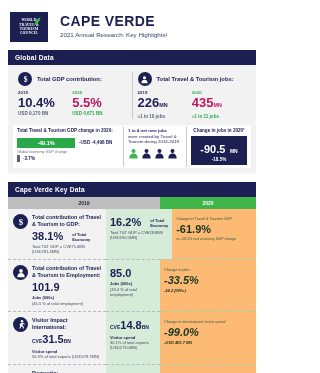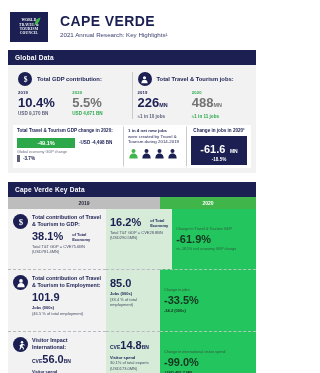--- a/index.html
+++ b/index.html
@@ -58,21 +58,21 @@
     display: flex; align-items: center; justify-content: center;
     color: #fff; flex: 0 0 auto;
   }
   .ghead-label { font-size: 5.8px; font-weight: 700; color: #1b1f52; }
 
   .yearpair { display: flex; }
   .ycol { flex: 1 1 0; }
   .yr { font-size: 4.2px; font-weight: 700; color: #1b1f52; letter-spacing: .2px; }
   .yr.g { color: #2aa84a; }
   .bignum { font-size: 13px; font-weight: 700; color: #1b1f52; line-height: 15px; }
-  .bignum.g { color: #737373; }
+  .bignum.g { color: #be185d; }
   .unit { font-size: 5.4px; font-weight: 700; }
   .sub { font-size: 4.6px; font-weight: 700; color: #5b6078; margin-top: 1px; }
   .sub.g { color: #2aa84a; }
 
   
   .wrow { display: flex; margin-top: 4px; }
   .wbox { background: #fff; padding: 3px 4px; }
   .wtitle { font-size: 4.6px; font-weight: 700; color: #1b1f52; line-height: 6px; }
   .greenbar {
     background: #2aa84a; color: #fff; font-size: 5.6px; font-weight: 700;
@@ -104,24 +104,24 @@
     background: #bdbdbd; color: #2b2b3d; font-size: 5px; font-weight: 700;
     text-align: center; padding: 3px 0; flex: 0 0 152px;
   }
   .kd-y2 {
     background: #3fb54a; color: #fff; font-size: 5px; font-weight: 700;
     text-align: center; padding: 3px 0; flex: 1 1 auto;
   }
   .kd-row { display: flex; background: #f2f2f2; position: relative; }
   .kd-row + .kd-row .kd-c1 { border-top: 1px dashed #b9b9c2; }
   .kd-row + .kd-row .kd-c2 { border-top: 1px dashed #b9b9c2; }
-  .kd-row + .kd-row .kd-c3 { border-top: 1px dashed #a9cdb2; }
+  .kd-row + .kd-row .kd-c3 { border-top: 1px dashed #a9cdb2; font-style: italic; }
   .kd-c1 { flex: 0 0 98px; padding: 5px 4px 5px 5px; display: flex; gap: 4px; }
   .kd-c2 { flex: 0 0 54px; padding: 5px 4px; background: #d6ecd9; }
-  .kd-c3 { flex: 1 1 auto; padding: 18px 4px; background: #22c55e; }
+  .kd-c3 { flex: 1 1 auto; padding: 8px 4px; background: #fdba74; }
   .kd-icon {
     width: 15px; height: 15px; border-radius: 50%; background: #1b1f52;
     display: flex; align-items: center; justify-content: center; flex: 0 0 auto;
   }
   .kd-metric { font-size: 5.4px; font-weight: 700; color: #1b1f52; line-height: 7px; }
   .kd-val-row { display: flex; align-items: center; gap: 9px; margin-top: 2px; }
   .kd-val { font-size: 11px; font-weight: 700; color: #1b1f52; line-height: 12px; }
   .kd-val .cve { font-size: 5px; }
   .kd-val .bn { font-size: 5px; }
   .kd-valside { font-size: 4px; font-weight: 700; color: #1b1f52; line-height: 5px; padding-top: 2px; }
@@ -196,21 +196,21 @@
             <div class="ghead-label">Total Travel &amp; Tourism jobs:</div>
           </div>
           <div class="yearpair">
             <div class="ycol">
               <div class="yr">2019</div>
               <div class="bignum"><span>226</span><span class="unit">MN</span></div>
               <div class="sub">≈1 in 10 jobs</div>
             </div>
             <div class="ycol">
               <div class="yr g">2020</div>
-              <div class="bignum g"><span>488</span><span class="unit">MN</span></div>
+              <div class="bignum g"><span>435</span><span class="unit">MN</span></div>
               <div class="sub g">≈1 in 11 jobs</div>
             </div>
           </div>
         </div>
       </div>
 
       <div class="wrow">
         <div class="wbox" style="flex:0 0 110px;">
           <div class="wtitle">Total Travel &amp; Tourism GDP change in 2020:</div>
           <div class="bar-line">
@@ -249,21 +249,21 @@
               </svg>
           </div>
         </div>
 
         <div class="gdiv"></div>
 
         <div class="wbox" style="flex:1 1 auto;">
           <div class="wtitle wtitle-c">Change in jobs in 2020²</div>
           <div class="navybox">
             <div>
-              <span class="v">-61.6</span>
+              <span class="v">-90.5</span>
               <span class="u">MN</span>
             </div>
             <div class="p">-18.5%</div>
           </div>
         </div>
       </div>
 
     </div>
   </div>
 
@@ -344,21 +344,21 @@
       <div class="kd-c1">
         <div class="kd-icon">
           <svg width="10" height="10" viewBox="0 0 12 12">
               <circle cx="7.2" cy="2.6" r="1.5" fill="#fff"></circle>
               <path d="M6.6 4.4 L4 7 L5.2 8.2 L4 11.4 L5.3 11.4 L6.6 8.6 L8.2 10 L8.2 11.4 L9.4 11.4 L9.4 9.3 L7.7 7.6 L8.4 5.8 L10 7 L10.6 6.1 L8.4 4.4 Z" fill="#fff"></path>
             </svg>
         </div>
         <div style="flex:1 1 auto;">
           <div class="kd-metric">Visitor Impact International:</div>
           <div class="kd-val-row">
-            <div class="kd-val"><span class="cve">CVE</span><span>56.0</span><span class="bn">BN</span></div>
+            <div class="kd-val"><span class="cve">CVE</span><span>31.5</span><span class="bn">BN</span></div>
           </div>
           <div class="kd-note">
             <b>Visitor spend</b><br>
             <span>56.3% of total exports (USD578.7MN)</span>
           </div>
         </div>
       </div>
       <div class="kd-c2">
         <div class="kd-val-row">
           <div class="kd-val"><span class="cve">CVE</span><span>14.8</span><span class="bn">BN</span></div>

